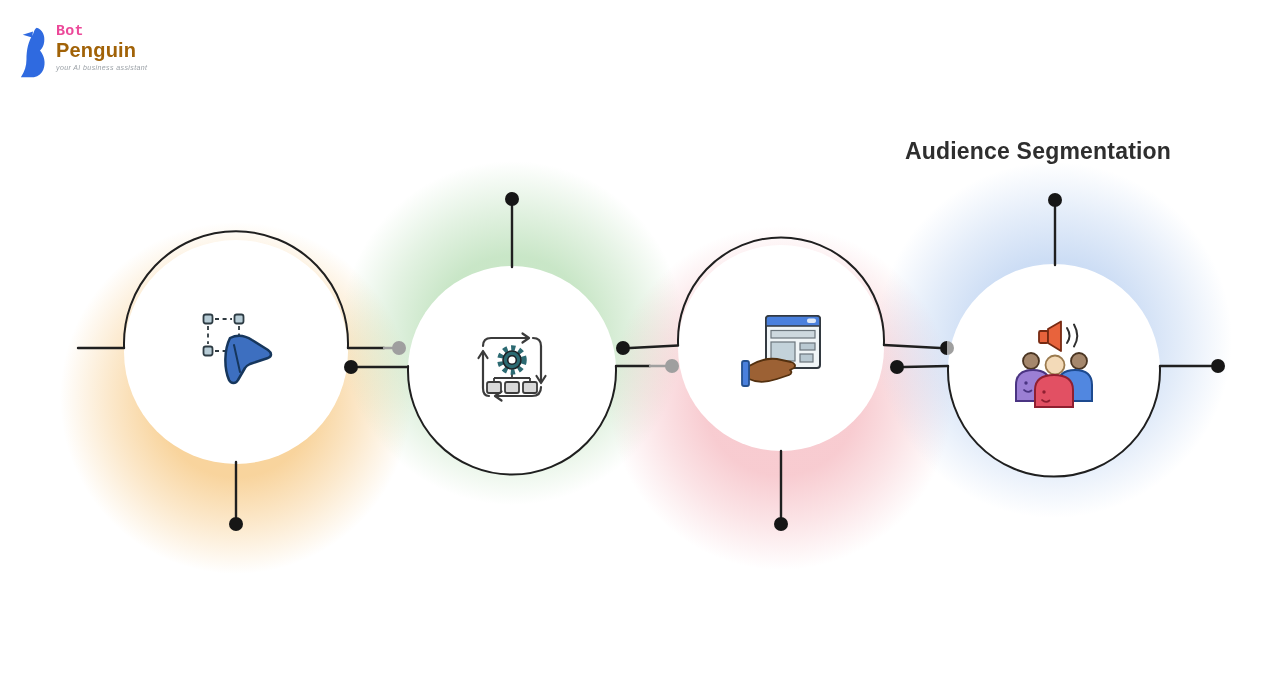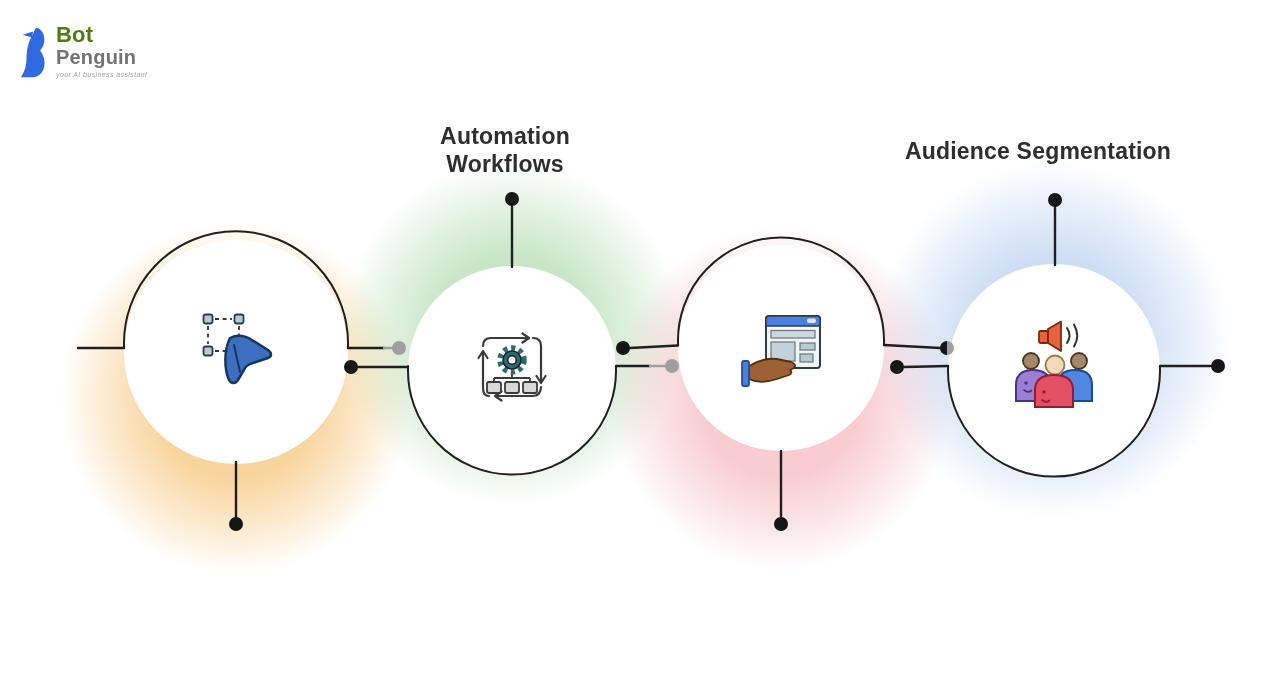--- a/index.html
+++ b/index.html
@@ -9,22 +9,22 @@
   }
   #diagram-svg{position:absolute;left:0;top:0;}
   .icon-svg{position:absolute;}
   .feature-label{
     position:absolute;transform:translateX(-50%);
     text-align:center;color:#2e2e2e;font-weight:700;
     font-size:23px;line-height:28px;letter-spacing:.2px;white-space:nowrap;
   }
   #logo{position:absolute;left:14px;top:24px;display:flex;align-items:flex-start;}
   #logo .logo-text{margin-left:4px;line-height:1;}
-  #logo .brand-top{display:block;font-size:22px;font-weight:800;color:#4d7c0f;letter-spacing:.2px;}
-  #logo .brand-bottom{display:block;font-size:20px;font-weight:800;color:#737373;margin-top:1px;letter-spacing:.2px;}
+  #logo .brand-top{display:block;font-size:15px;font-weight:800;color:#ec4899;letter-spacing:.2px;font-family:Liberation Mono, monospace;}
+  #logo .brand-bottom{display:block;font-size:20px;font-weight:800;color:#a16207;margin-top:1px;letter-spacing:.2px;}
   #logo .tagline{display:block;font-size:7px;font-style:italic;color:#9aa0a6;margin-top:4px;letter-spacing:.4px;}
 </style>
 </head>
 <body>
 
 <div id="canvas">
 
   <svg id="diagram-svg" width="1280" height="686" viewBox="0 0 1280 686">
     <defs>
       <radialGradient id="glow0">
@@ -175,24 +175,20 @@
     <path d="M 10 89 L 10 73 Q 10 58 27 58 Q 44 58 44 73 L 44 89 Z" fill="#9b7fd4" stroke="#4a3482" stroke-width="2"></path>
     <path d="M 52 89 L 52 73 Q 52 58 69 58 Q 86 58 86 73 L 86 89 Z" fill="#5187e0" stroke="#1d4a8f" stroke-width="2"></path>
     <circle cx="49" cy="53" r="9.5" fill="#f3dab8" stroke="#9a7a4e" stroke-width="1.8"></circle>
     <path d="M 29 95 L 29 78 Q 29 63 48 63 Q 67 63 67 78 L 67 95 Z" fill="#e25063" stroke="#8f1f30" stroke-width="2"></path>
     <circle cx="20" cy="71" r="1.7" fill="#4a3482"></circle>
     <path d="M 18 78 Q 22 81.5 25.5 78.5" fill="none" stroke="#4a3482" stroke-width="1.7" stroke-linecap="round"></path>
     <circle cx="38" cy="80" r="1.7" fill="#8f1f30"></circle>
     <path d="M 36 88 Q 40 91.5 43.5 88.5" fill="none" stroke="#8f1f30" stroke-width="1.7" stroke-linecap="round"></path>
   </svg>
 
-  <div class="feature-label" style="left:505px;top:122px">
-    <span>Automation</span><br>
-    <span>Workflows</span>
-  </div>
   <div class="feature-label" style="left:1038px;top:137px">
     <span>Audience Segmentation</span>
   </div>
 
   <div id="logo">
     <svg width="38" height="56" viewBox="0 0 40 60">
       <path d="M 24 4 C 30 6 33 12 32 19 C 31.5 23 30 26 27.5 28.5 C 32 34 34 42 31 49 C 29.5 53 26 56 21 57 L 7 57 C 11 51 13 45 13 38 C 13 28 15 18 20 11 C 21 8 22 5 24 4 Z" fill="#2f6ae0"></path>
       <path d="M 20 8 L 9 11.5 L 19 14.5 Z" fill="#2f6ae0"></path>
     </svg>
     <div class="logo-text">

